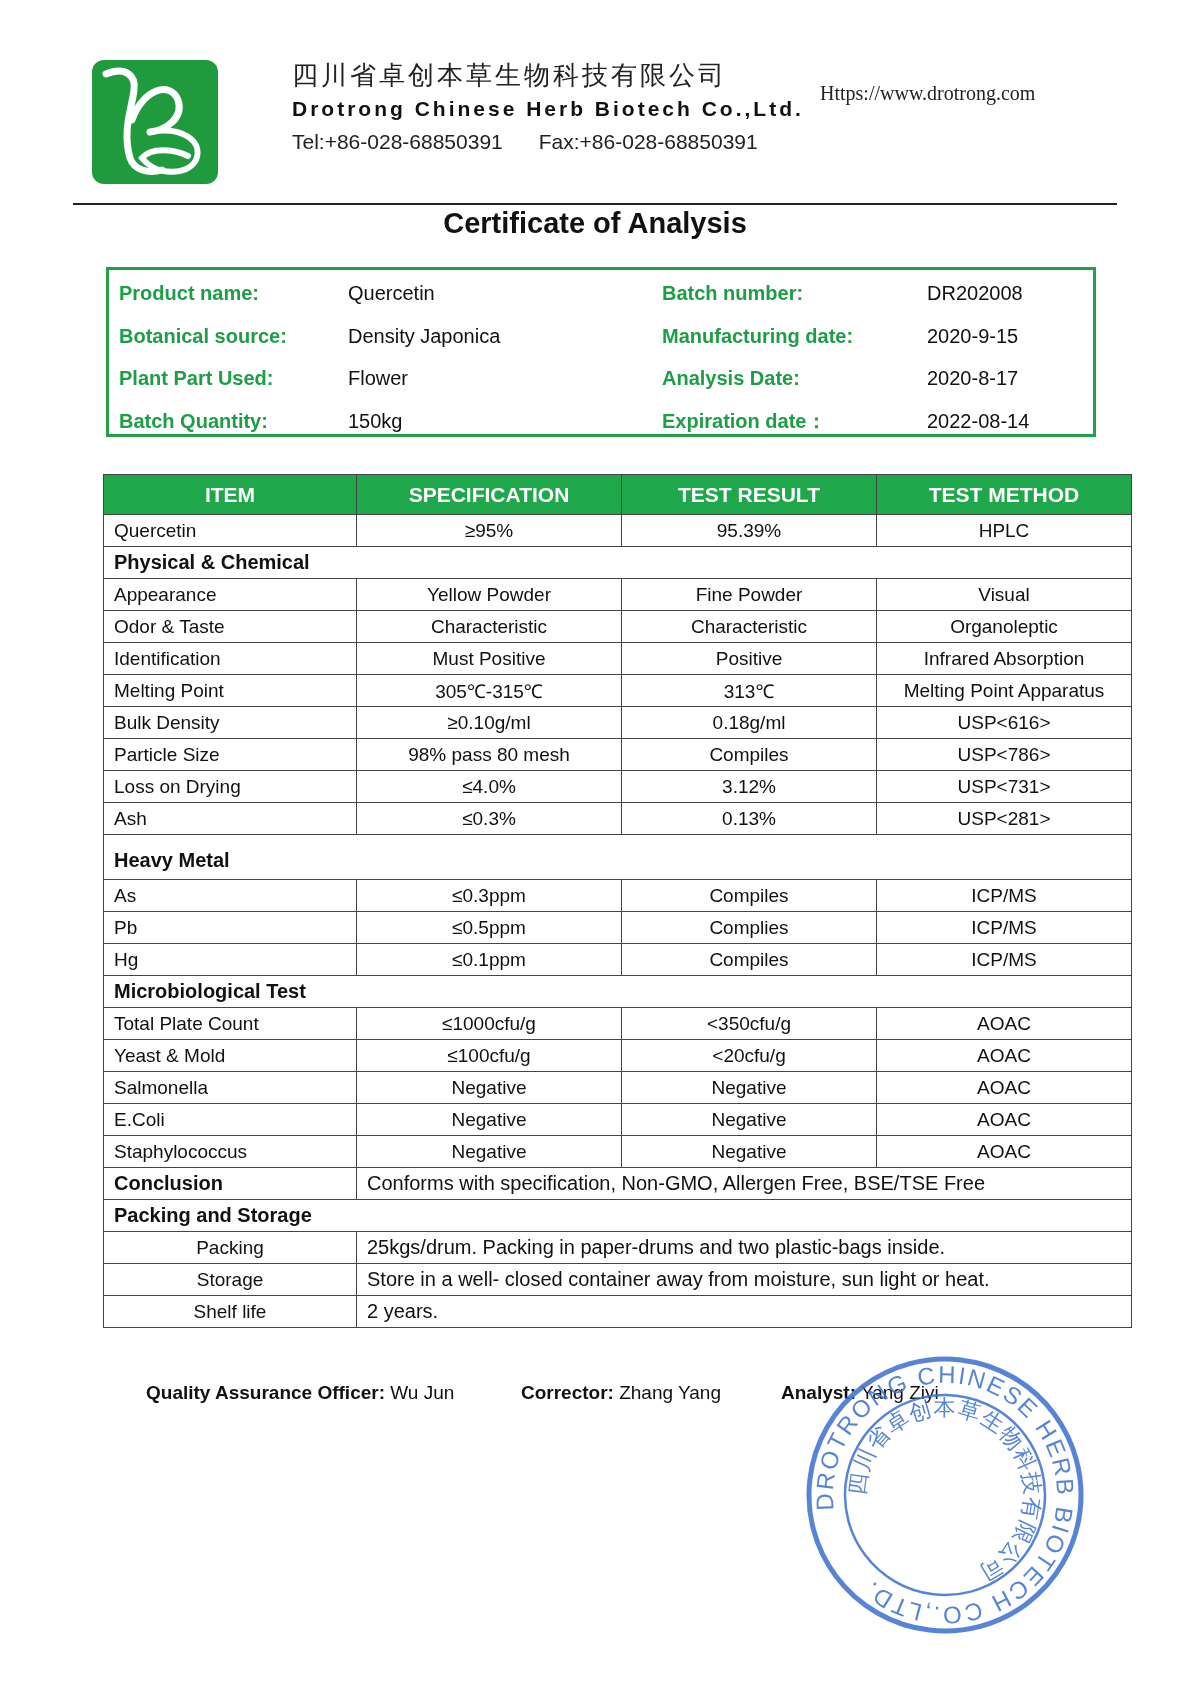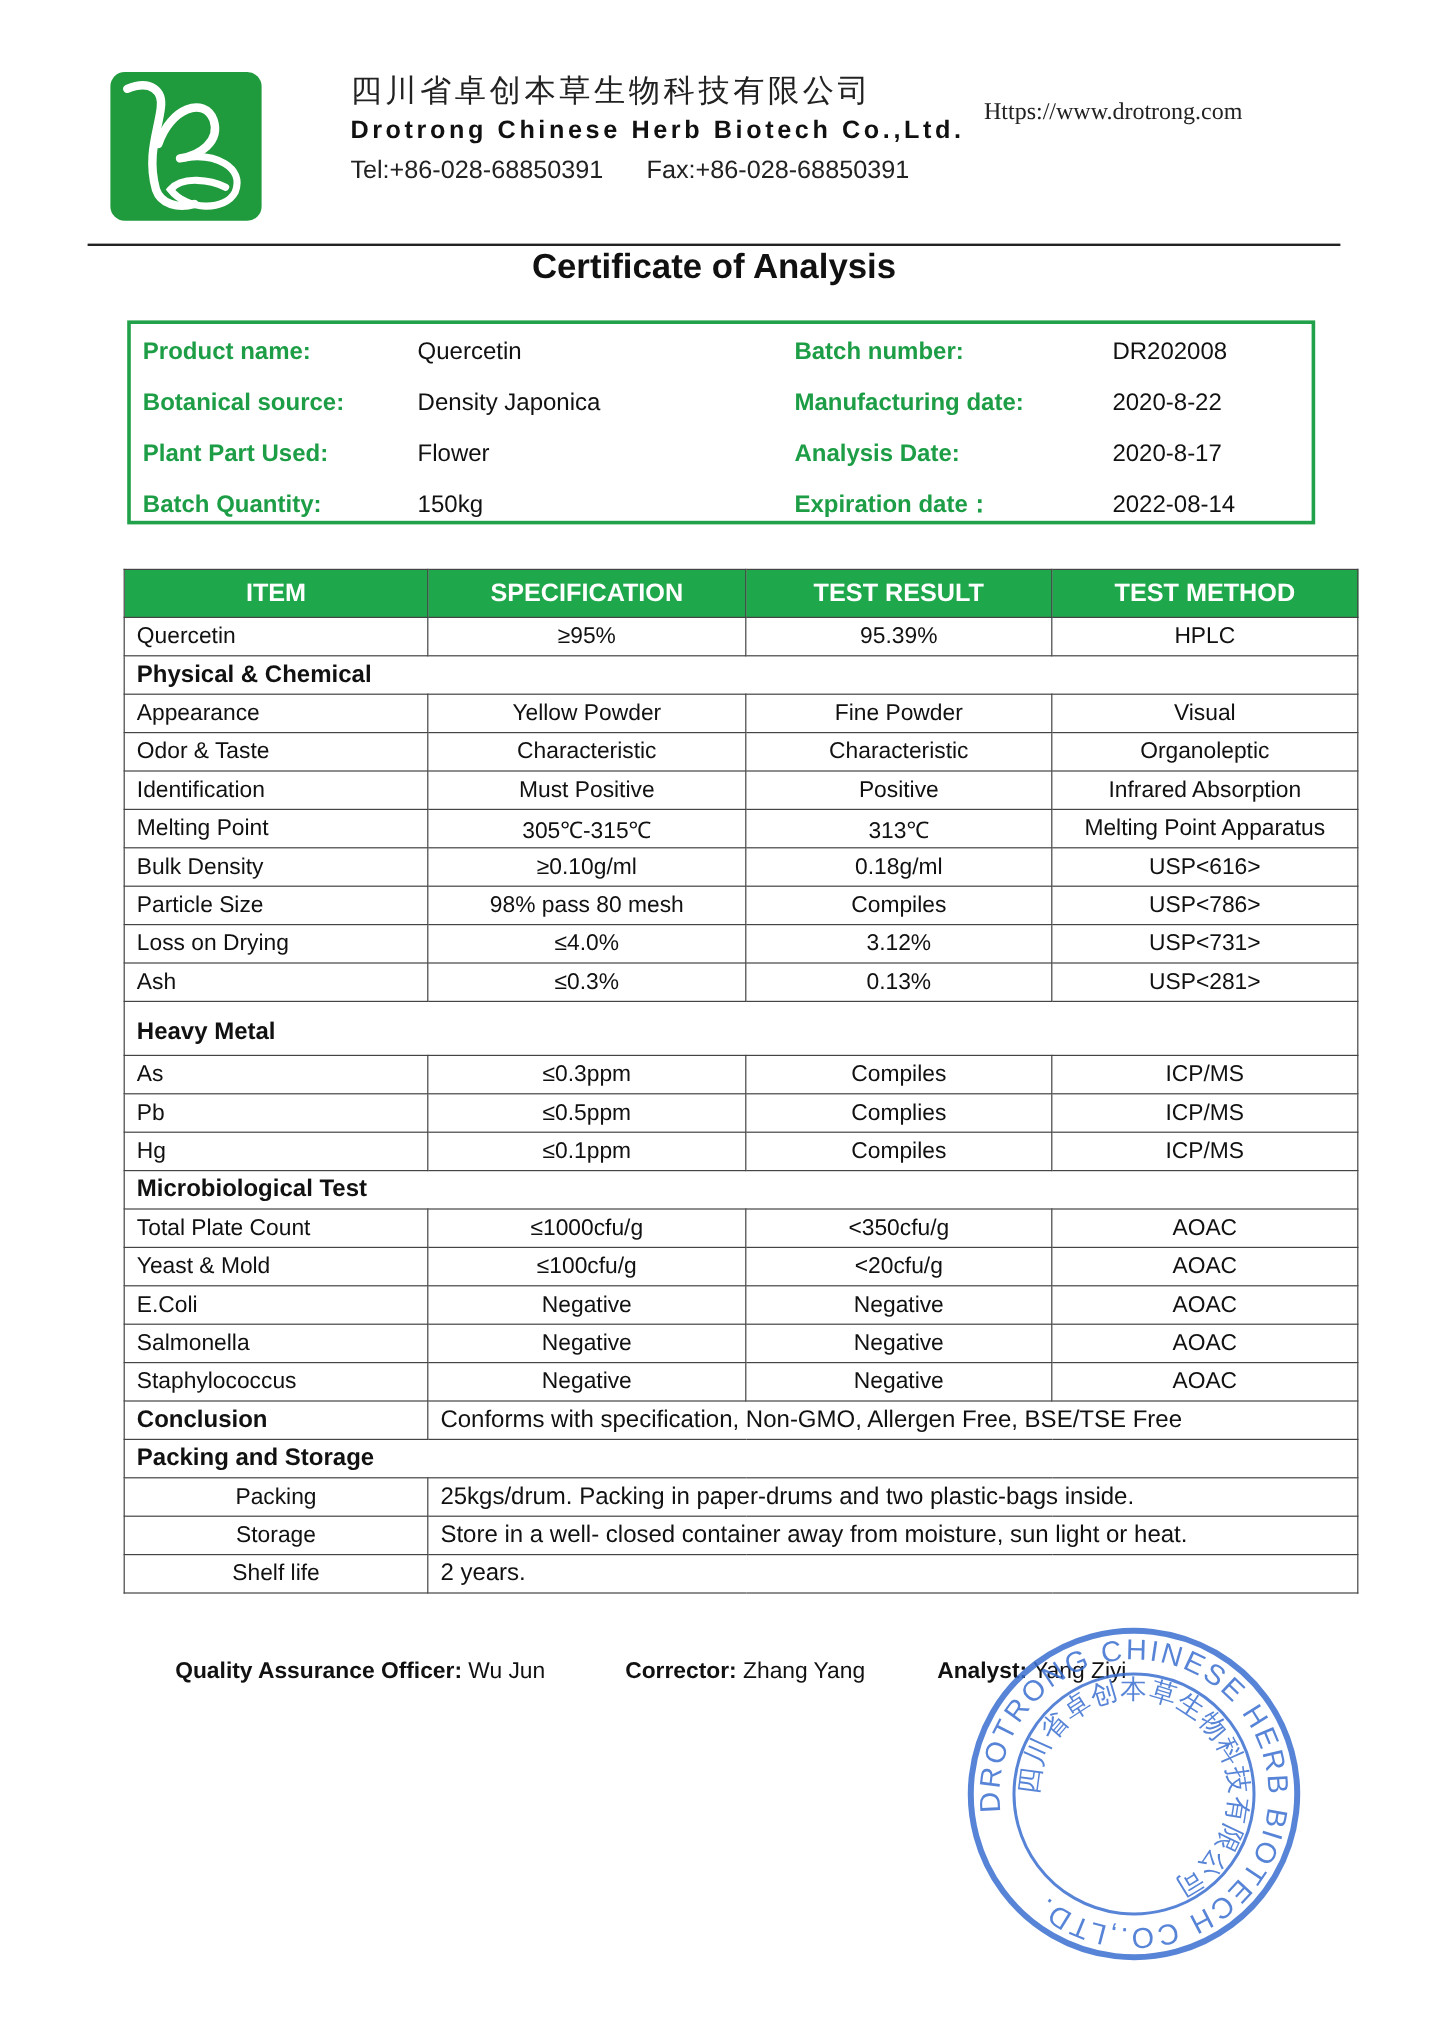--- a/index.html
+++ b/index.html
@@ -55,21 +55,21 @@
   <div class="info-row" style="top:8px;left:10px;width:960px;">
     <span class="info-label" style="left:0">Product name:</span>
     <span class="info-val" style="left:229px">Quercetin</span>
     <span class="info-label" style="left:543px">Batch number:</span>
     <span class="info-val" style="left:808px">DR202008</span>
   </div>
   <div class="info-row" style="top:51px;left:10px;width:960px;">
     <span class="info-label" style="left:0">Botanical source:</span>
     <span class="info-val" style="left:229px">Density Japonica</span>
     <span class="info-label" style="left:543px">Manufacturing date:</span>
-    <span class="info-val" style="left:808px">2020-8-22</span>
+    <span class="info-val" style="left:808px">2020-9-15</span>
   </div>
   <div class="info-row" style="top:93px;left:10px;width:960px;">
     <span class="info-label" style="left:0">Plant Part Used:</span>
     <span class="info-val" style="left:229px">Flower</span>
     <span class="info-label" style="left:543px">Analysis Date:</span>
     <span class="info-val" style="left:808px">2020-8-17</span>
   </div>
   <div class="info-row" style="top:136px;left:10px;width:960px;">
     <span class="info-label" style="left:0">Batch Quantity:</span>
     <span class="info-val" style="left:229px">150kg</span>
@@ -181,27 +181,27 @@
         <td class="c">&lt;350cfu/g</td>
         <td class="c">AOAC</td>
       </tr>
     <tr>
         <td>Yeast &amp; Mold</td>
         <td class="c">≤100cfu/g</td>
         <td class="c">&lt;20cfu/g</td>
         <td class="c">AOAC</td>
       </tr>
     <tr>
+        <td>Salmonella</td>
+        <td class="c">Negative</td>
+        <td class="c">Negative</td>
+        <td class="c">AOAC</td>
+      </tr>
+    <tr>
         <td>E.Coli</td>
-        <td class="c">Negative</td>
-        <td class="c">Negative</td>
-        <td class="c">AOAC</td>
-      </tr>
-    <tr>
-        <td>Salmonella</td>
         <td class="c">Negative</td>
         <td class="c">Negative</td>
         <td class="c">AOAC</td>
       </tr>
     <tr>
         <td>Staphylococcus</td>
         <td class="c">Negative</td>
         <td class="c">Negative</td>
         <td class="c">AOAC</td>
       </tr>

